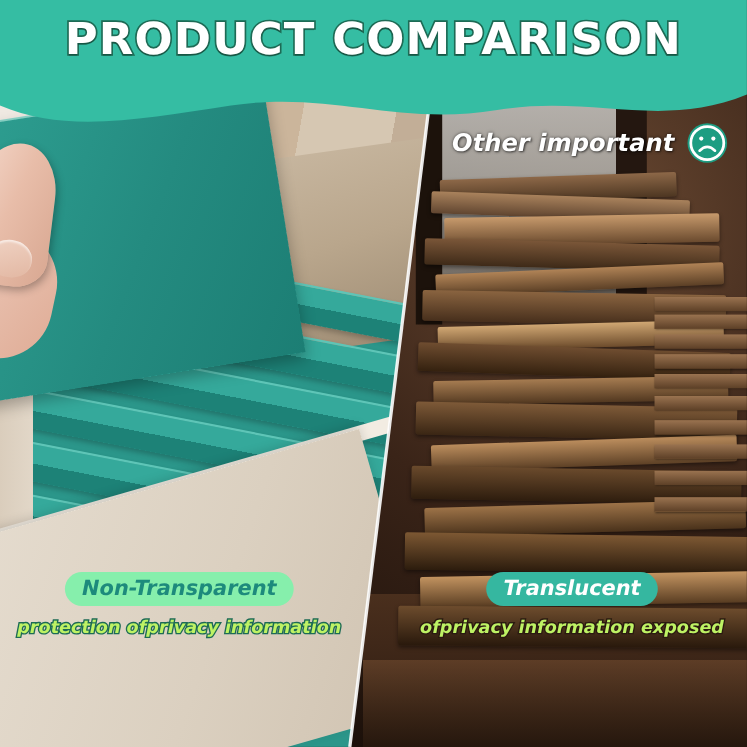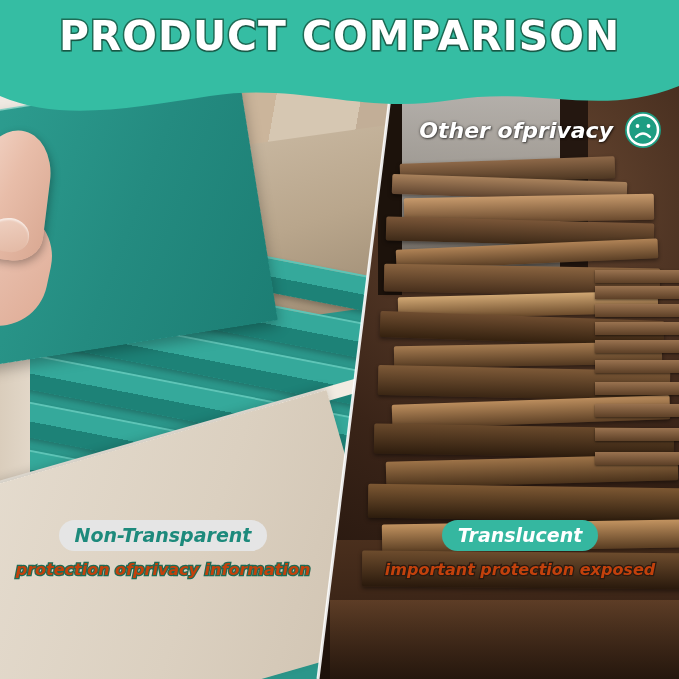--- a/index.html
+++ b/index.html
@@ -202,28 +202,28 @@
 
   .pill {
     display: inline-block;
     padding: 4px 16px 5px;
     border-radius: 16px;
     font-style: italic; font-weight: bold;
     font-size: 19px;
     font-family: "DejaVu Sans", sans-serif;
     white-space: nowrap;
   }
-  .pill-white { background: #e5e5e5; color: #1d8a7c; }
+  .pill-white { background: #86efac; color: #1d8a7c; }
   .pill-teal  { background: #35b7a0; color: #ffffff; }
 
   .sub {
     margin-top: 9px;
     font-style: italic; font-weight: bold;
     font-size: 16px;
-    color: #c2410c;
+    color: #bef264;
     font-family: "DejaVu Sans", sans-serif;
     -webkit-text-stroke: 2.5px #1d6b55;
     paint-order: stroke fill;
     white-space: nowrap;
   }
   .sub-dark { -webkit-text-stroke: 2.5px #2a1a10; }
 </style>
 </head>
 <body>
 
@@ -301,34 +301,34 @@
 
   <div id="banner">
     <svg width="679" height="130" viewBox="0 0 679 130">
       <path d="M0,0 L679,0 L679,86 C600,118 540,86 452,100 C360,115 300,82 210,96 C130,108 60,122 0,96 Z" fill="#35bda3"></path>
     </svg>
     <div id="banner-title">PRODUCT COMPARISON</div>
   </div>
 
 
   <div class="side-label" id="label-right">
-    <span>Other ofprivacy</span>
+    <span>Other important</span>
     <svg class="face-icon" viewBox="0 0 40 40">
       <circle cx="20" cy="20" r="18" fill="#1d9d82"></circle>
       <circle cx="20" cy="20" r="15" fill="none" stroke="#ffffff" stroke-width="2.5"></circle>
       <circle cx="14.5" cy="16" r="1.9" fill="#ffffff"></circle>
       <circle cx="25.5" cy="16" r="1.9" fill="#ffffff"></circle>
       <path d="M13,27 Q20,20 27,27" stroke="#ffffff" stroke-width="2.4" fill="none" stroke-linecap="round"></path>
     </svg>
   </div>
 
 
   <div class="caption-group" id="caption-left">
     <div class="pill pill-white">Non-Transparent</div>
     <div class="sub">protection ofprivacy information</div>
   </div>
 
   <div class="caption-group" id="caption-right">
     <div class="pill pill-teal">Translucent</div>
-    <div class="sub sub-dark">important protection exposed</div>
+    <div class="sub sub-dark">ofprivacy information exposed</div>
   </div>
 
 </div>
 
 </body></html>

